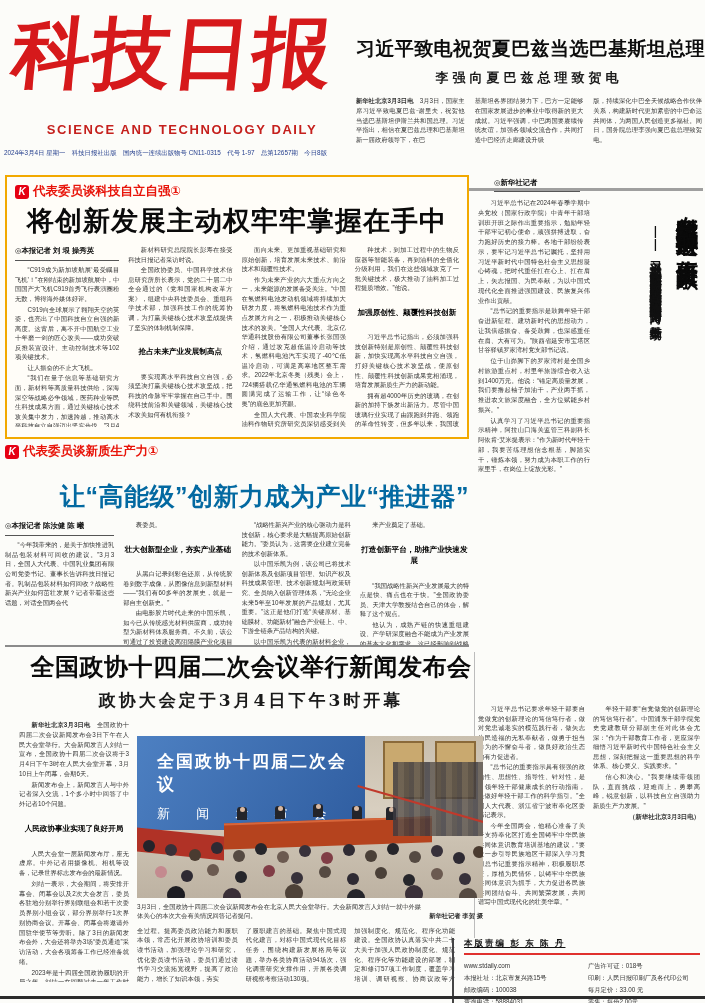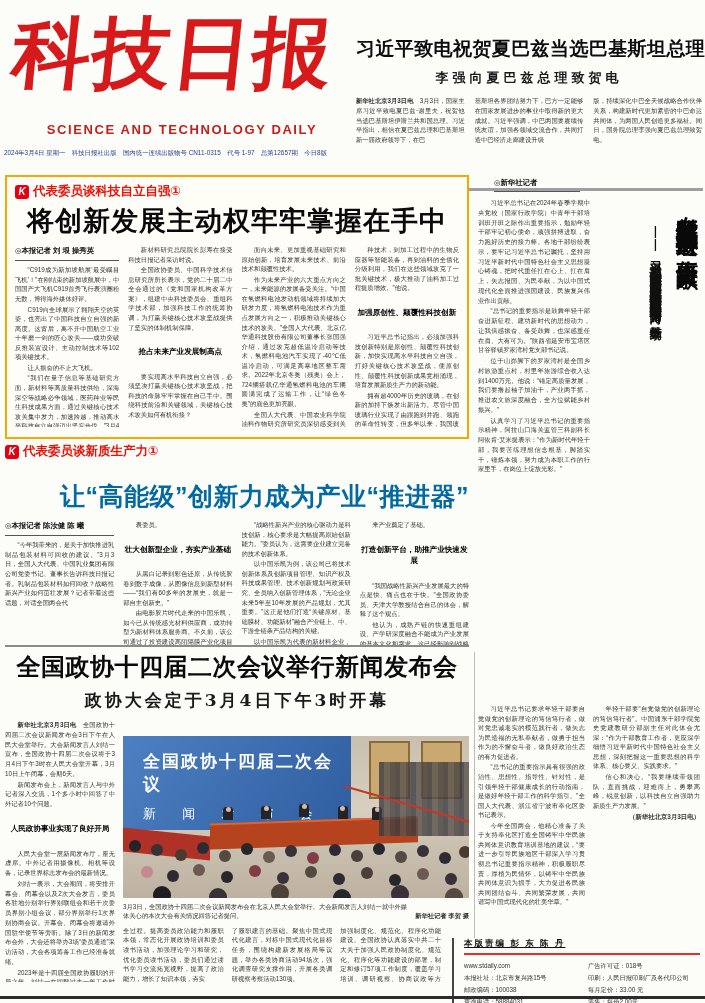--- a/index.html
+++ b/index.html
@@ -48,21 +48,21 @@
   .rs-text{width:112px;font-size:6.3px;line-height:1.55;text-align:justify;color:#333;overflow:hidden;}
   .rs-vert{flex:1;display:flex;justify-content:flex-end;gap:7px;padding-left:5px;}
   .rs-subtitle{writing-mode:vertical-rl;font-size:12px;font-weight:700;line-height:2.05;height:398px;
     margin-top:28px;letter-spacing:1px;color:#111;}
   .rs-headline{writing-mode:vertical-rl;font-size:22px;font-weight:900;letter-spacing:1.5px;
     height:500px;line-height:1.15;color:#0a0a0a;}
   .rs-bottom{display:flex;gap:8px;height:213px;overflow:hidden;margin-top:6px;}
   .endnote{text-align:right;font-weight:700;font-size:6.4px;margin-top:2px;}
   .vdiv{position:absolute;left:474px;top:652px;width:1px;height:286px;background:#bcbcbc;}
   
-  .bottom-story{position:absolute;left:5px;top:651px;width:464px;}
+  .bottom-story{position:absolute;left:19px;top:651px;width:464px;}
   .bs-headline{text-align:center;font-size:24px;font-weight:900;letter-spacing:0.5px;color:#0a0a0a;white-space:nowrap;}
   .bs-sub{text-align:center;font-family:"DejaVu Serif","Liberation Serif",serif;font-weight:700;
     font-size:17px;letter-spacing:3px;margin-top:6px;color:#1a1a1a;}
   .bs-row{display:flex;gap:8px;margin-top:8px;}
   .bs-left{width:110px;font-size:6.3px;line-height:1.55;text-align:justify;color:#333;height:262px;overflow:hidden;}
   .bs-right{flex:1;}
   .photo{margin-top:16px;height:162px;position:relative;overflow:hidden;
     background:linear-gradient(180deg,#c9bfae 0%,#d8cfc0 45%,#cbc1b1 65%,#bdb2a2 100%);}
   .backdrop{position:absolute;left:0;top:0;width:66%;height:58%;
     background:linear-gradient(125deg,#4d80c2,#2f5da0);color:#fff;padding:14px 0 0 20px;box-sizing:border-box;}

